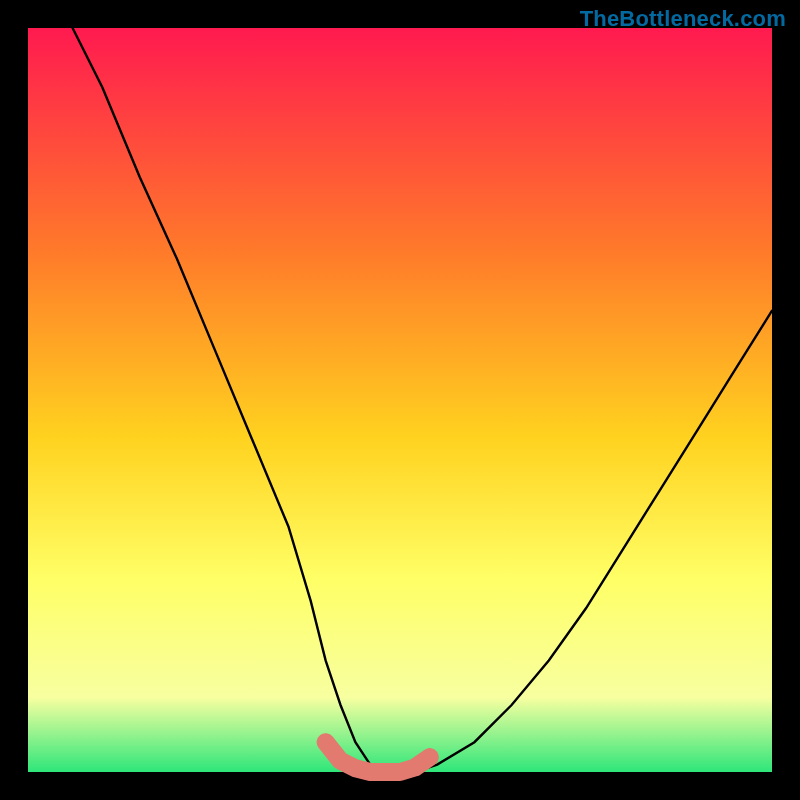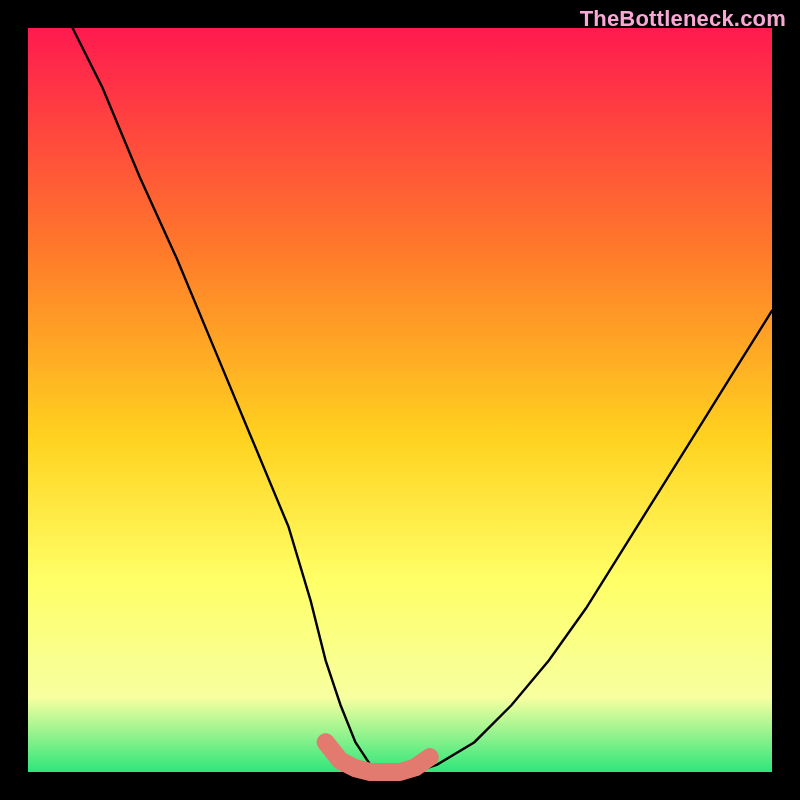--- a/index.html
+++ b/index.html
@@ -15,21 +15,21 @@
     position: absolute;
     top: 0;
     left: 0;
     width: 800px;
     height: 800px;
   }
   .watermark {
     position: absolute;
     top: 6px;
     right: 14px;
-    color: #f9a8d4;
+    color: #0369a1;
     font-size: 22px;
     font-weight: 600;
     letter-spacing: 0.2px;
     font-family: Arial, Helvetica, sans-serif;
   }
 </style>
 </head>
 <body>
 
 <svg class="frame" viewBox="0 0 800 800" preserveAspectRatio="none">

